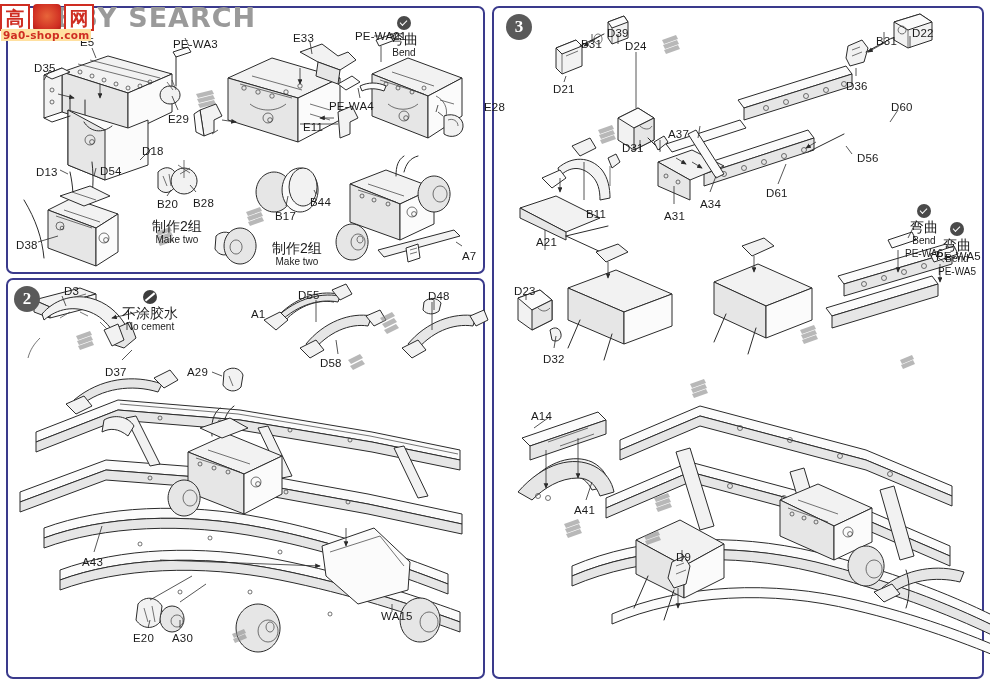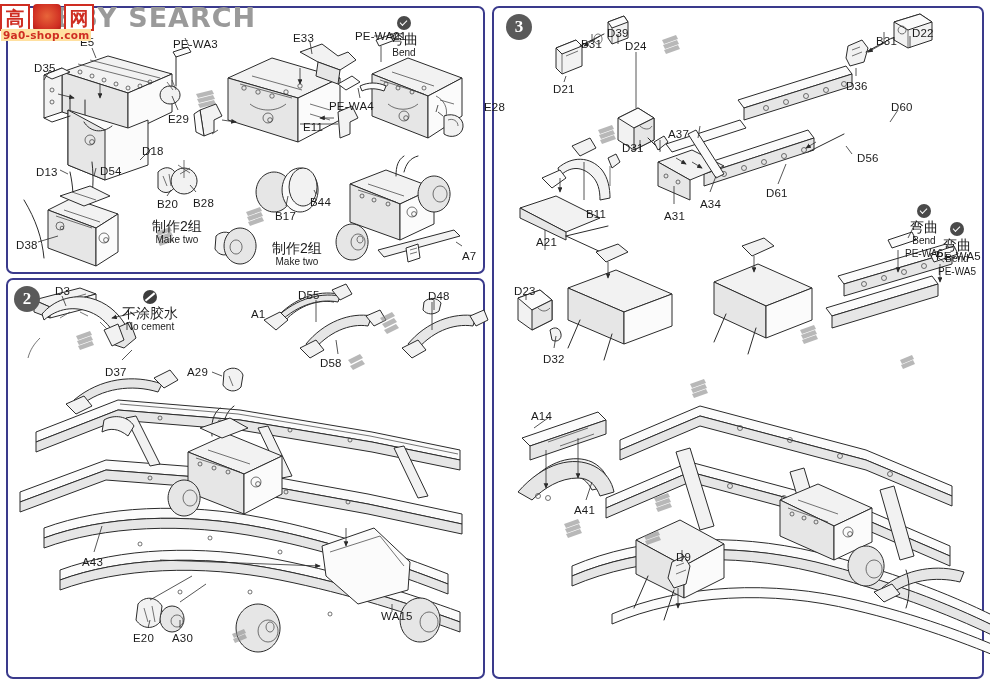--- a/index.html
+++ b/index.html
@@ -737,21 +737,21 @@
       <div class="lbl" style="left: 329px; top: 100px;">PE-WA4</div>
       <div class="lbl" style="left: 441px; top: 101px; padding-left: 43px;">E28</div>
       <div class="lbl" style="left: 36px; top: 166px;">D13</div>
       <div class="lbl" style="left: 100px; top: 165px;">D54</div>
       <div class="lbl" style="left: 16px; top: 239px;">D38</div>
       <div class="lbl" style="left: 157px; top: 198px;">B20</div>
       <div class="lbl" style="left: 193px; top: 197px;">B28</div>
       <div class="lbl" style="left: 275px; top: 210px;">B17</div>
       <div class="lbl" style="left: 310px; top: 196px;">B44</div>
       <div class="lbl" style="left: 462px; top: 250px;">A7</div>
-      <div class="lbl" style="left: 55px; top: 285px;">D3</div>
+      <div class="lbl" style="left: 64px; top: 285px;">D3</div>
       <div class="lbl" style="left: 105px; top: 366px;">D37</div>
       <div class="lbl" style="left: 251px; top: 308px;">A1</div>
       <div class="lbl" style="left: 298px; top: 289px;">D55</div>
       <div class="lbl" style="left: 320px; top: 357px;">D58</div>
       <div class="lbl" style="left: 428px; top: 290px;">D48</div>
       <div class="lbl" style="left: 187px; top: 366px;">A29</div>
       <div class="lbl" style="left: 82px; top: 556px; text-align: center;">A43</div>
       <div class="lbl" style="left: 133px; top: 632px;">E20</div>
       <div class="lbl" style="left: 172px; top: 632px;">A30</div>
       <div class="lbl" style="left: 381px; top: 610px;">WA15</div>

